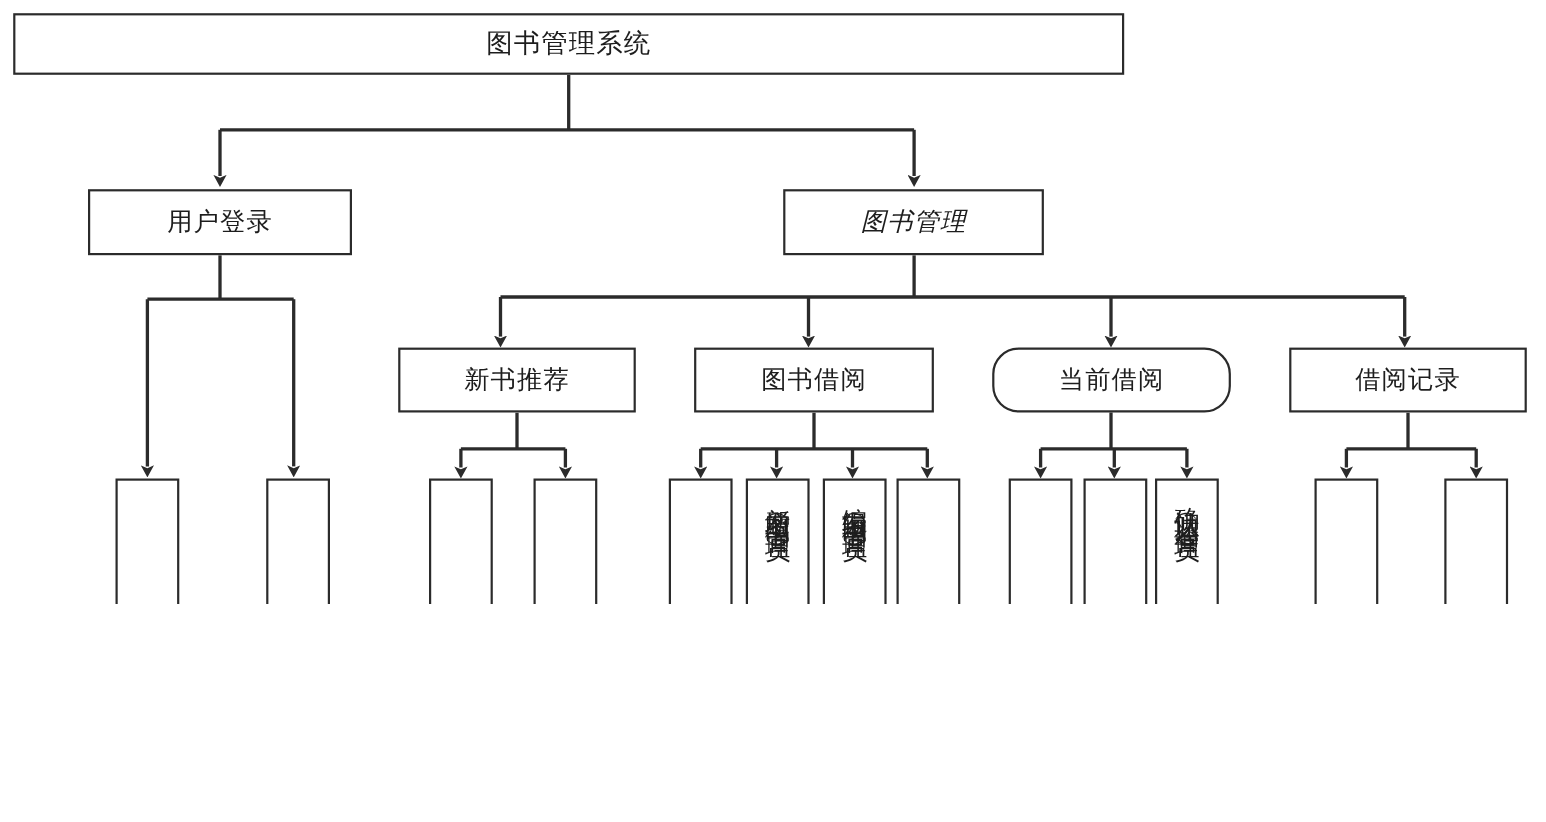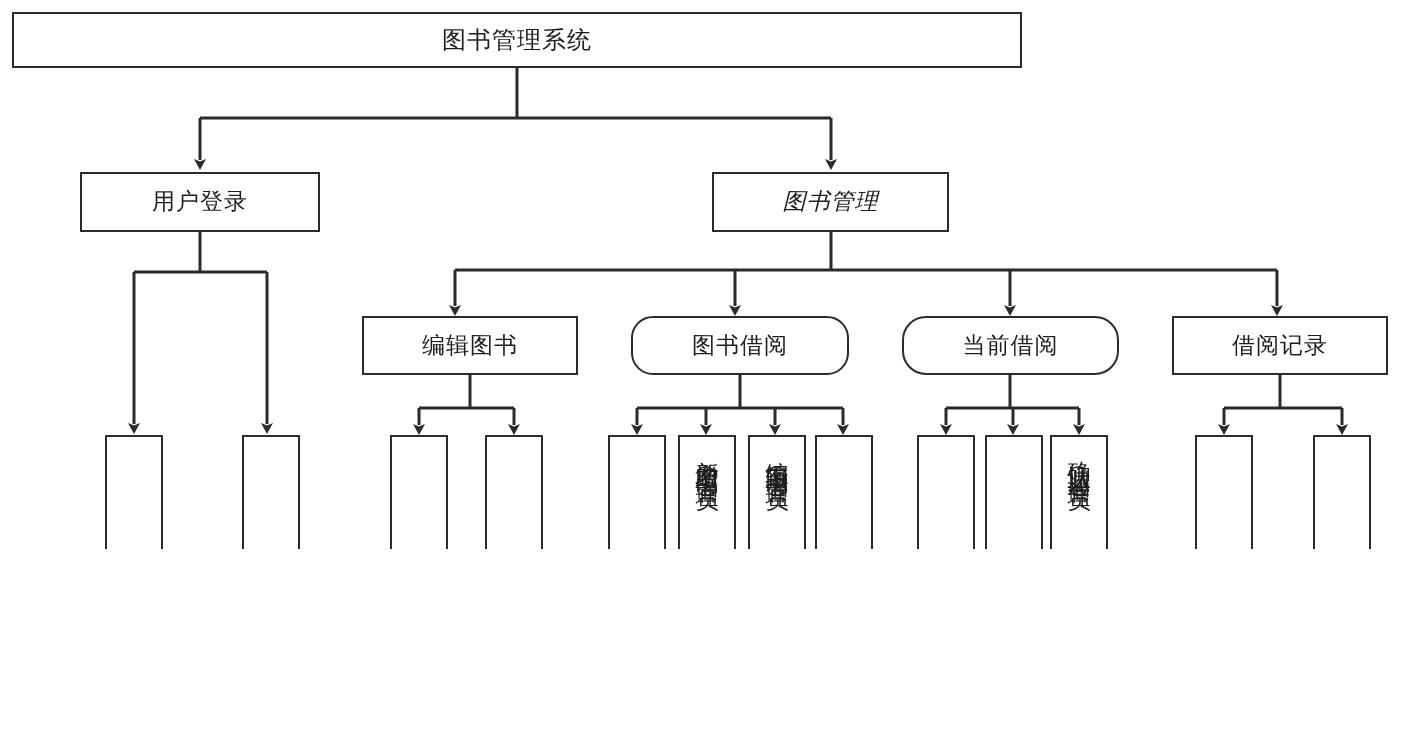--- a/index.html
+++ b/index.html
@@ -131,23 +131,23 @@
   </div>
 
   <div class="node h" style="left:80px; top:172px; width:240px; height:60px;">
     <span class="node-label">用户登录</span>
   </div>
   <div class="node h" style="left:712px; top:172px; width:237px; height:60px;font-style:italic;">
     <span class="node-label">图书管理</span>
   </div>
 
   <div class="node h" style="left:362px; top:316px; width:216px; height:59px;">
-    <span class="node-label">编辑图书</span>
-  </div>
-  <div class="node h" style="left:631px; top:316px; width:218px; height:59px;border-radius:22px;">
+    <span class="node-label">新书推荐</span>
+  </div>
+  <div class="node h" style="left:631px; top:316px; width:218px; height:59px;">
     <span class="node-label">图书借阅</span>
   </div>
   <div class="node h" style="left:902px; top:316px; width:217px; height:59px;border-radius:24px;">
     <span class="node-label">当前借阅</span>
   </div>
   <div class="node h" style="left:1172px; top:316px; width:216px; height:59px;">
     <span class="node-label">借阅记录</span>
   </div>
 
   <div class="node v center" style="left:105px; top:435px; width:58px; height:300px;">

